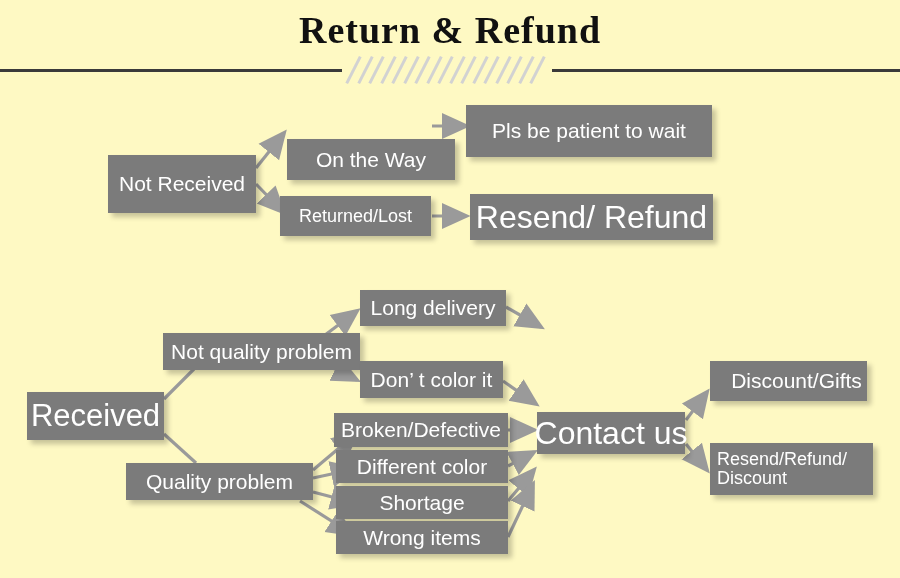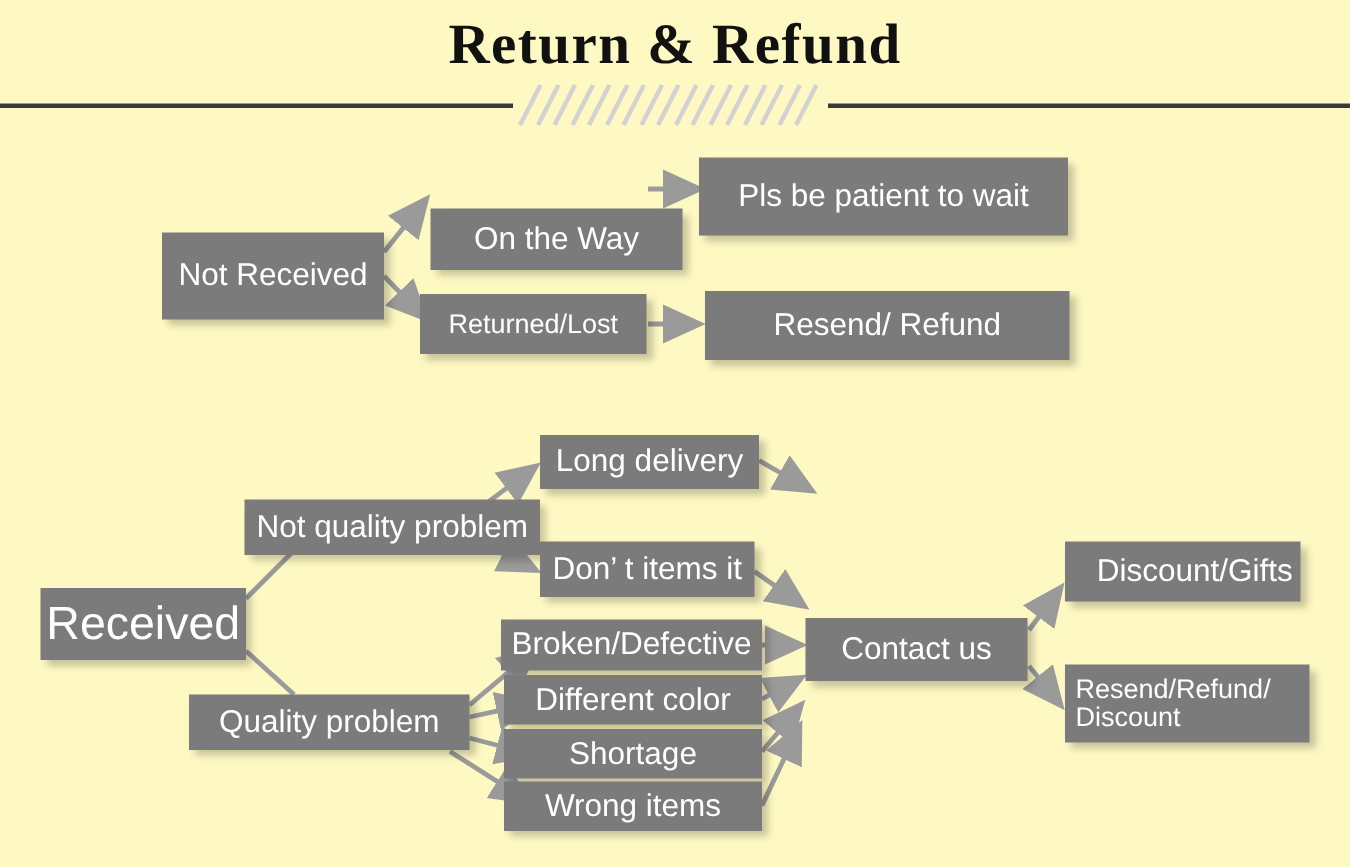--- a/index.html
+++ b/index.html
@@ -69,21 +69,21 @@
     color: #ffffff;
     display: flex;
     align-items: center;
     justify-content: center;
     white-space: nowrap;
     line-height: 1.02;
     box-shadow: 4px 4px 5px rgba(0,0,0,0.22);
     font-size: 21px;
     overflow: visible;
   }
-  .box.big   { font-size: 21px; }
+  .box.big   { font-size: 32px; }
   .box.huge  { font-size: 31px; }
   .box.small { font-size: 18px; }
   .box.left-align {
     justify-content: flex-start;
     padding-left: 7px;
     white-space: normal;
     text-align: left;
     line-height: 1.08;
   }
 
@@ -189,21 +189,21 @@
   <div class="box big" style="left:470px; top:194px; width:243px; height:46px;">Resend/ Refund</div>
 
   <div class="box huge" style="left:27px; top:392px; width:137px; height:48px;">Received</div>
 
   <div class="box" style="left:124px; top:333px; width:197px; height:37px;margin-left:39px;">Not quality problem</div>
 
   <div class="box" style="left:126px; top:463px; width:187px; height:37px;">Quality problem</div>
 
   <div class="box" style="left:360px; top:290px; width:146px; height:36px;">Long delivery</div>
 
-  <div class="box" style="left:360px; top:361px; width:143px; height:37px;">Don’  t items it</div>
+  <div class="box" style="left:360px; top:361px; width:143px; height:37px;">Don’  t color it</div>
 
   <div class="box" style="left:334px; top:413px; width:174px; height:34px;">Broken/Defective</div>
 
   <div class="box" style="left:336px; top:450px; width:172px; height:33px;">Different color</div>
 
   <div class="box" style="left:336px; top:486px; width:172px; height:33px;">Shortage</div>
 
   <div class="box" style="left:336px; top:521px; width:172px; height:33px;">Wrong items</div>
 
   <div class="box big" style="left:537px; top:412px; width:148px; height:42px;">Contact us</div>

